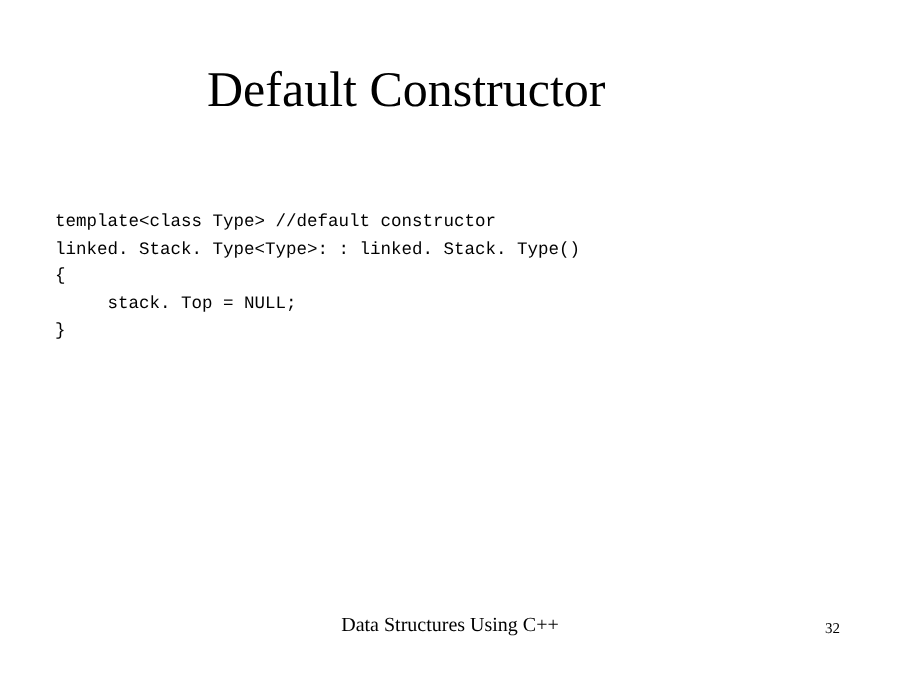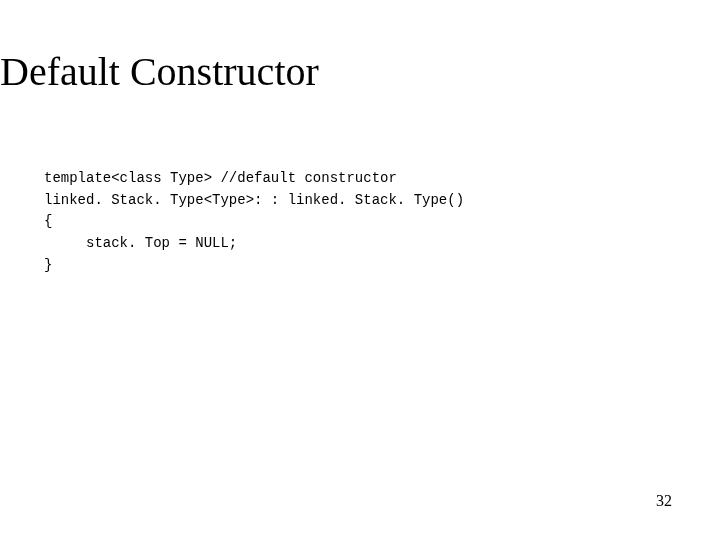--- a/index.html
+++ b/index.html
@@ -17,21 +17,21 @@
     width: 720px;
     height: 540px;
     position: relative;
     box-sizing: border-box;
   }
   .title {
     position: absolute;
     top: 48px;
     left: 0;
     width: 650px;
-    text-align: left;
+    text-align: center;
     font-size: 40px;
     font-weight: 400;
   }
   .code-block {
     position: absolute;
     top: 168px;
     left: 44px;
     font-family: "Courier New", Courier, monospace;
     font-size: 14px;
     line-height: 1.55;
@@ -42,31 +42,32 @@
     bottom: 30px;
     left: 0;
     width: 720px;
     text-align: center;
     font-size: 16px;
   }
   .footer-right {
     position: absolute;
     bottom: 30px;
     right: 48px;
-    font-size: 16px;
+    font-size: 12px;
   }
 </style>
 </head>
 <body>
 
 <div class="slide">
 
   <div class="title">Default Constructor</div>
 
   <div class="code-block"><span>template&lt;class Type&gt; //default constructor</span>
 <span>linked. Stack. Type&lt;Type&gt;: : linked. Stack. Type()</span>
 <span>{</span>
 <span>     stack. Top = NULL;</span>
 <span>}</span></div>
 
+  <div class="footer-center">Data Structures Using C++</div>
   <div class="footer-right">32</div>
 
 </div>
 
 </body></html>

